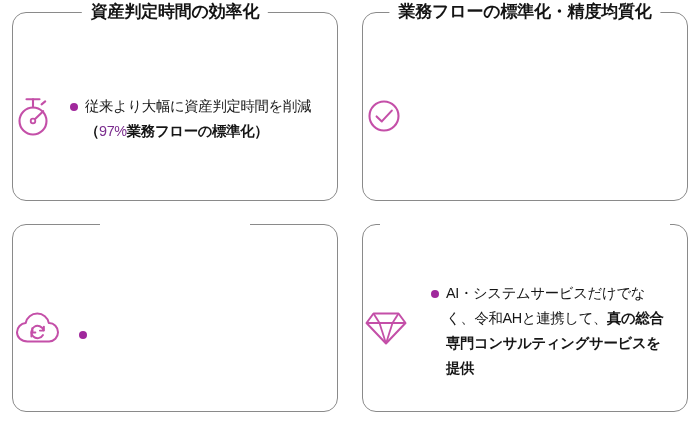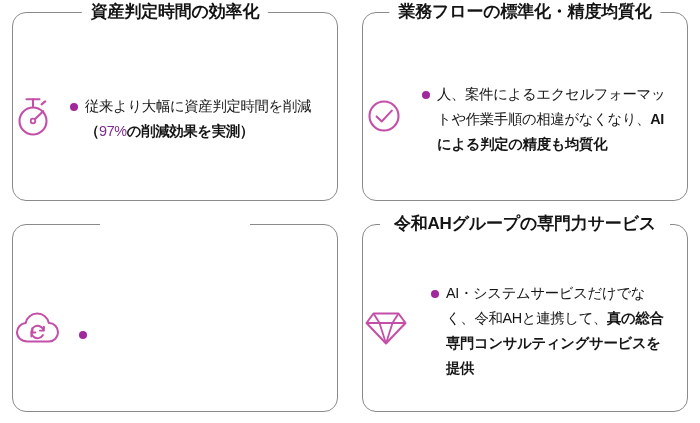--- a/index.html
+++ b/index.html
@@ -105,43 +105,37 @@
             <line x1="20" y1="5.2" x2="20" y2="13.3" stroke="#C44FA8" stroke-width="2.1" stroke-linecap="round"></line>
             <path d="M28.6 10.4 L32.2 7.4" stroke="#C44FA8" stroke-width="2.1" stroke-linecap="round"></path>
             <line x1="20" y1="27" x2="30.2" y2="17.2" stroke="#C44FA8" stroke-width="2.1" stroke-linecap="round"></line>
             <circle cx="20" cy="27" r="2.3" stroke="#C44FA8" stroke-width="1.8" fill="#ffffff"></circle>
           </svg>
         </div>
         <div class="body" style="padding-left:17px;padding-right:12px;">
           <span class="bullet"></span>
           <div class="para">
             <span>従来より大幅に資産判定時間を削減</span><br>
-            <span class="b">（</span><span class="accent">97%</span><span class="b">の削減効果を実測）</span>
+            <span class="b">（</span><span class="accent">97%</span><span class="b">業務フローの標準化）</span>
           </div>
         </div>
       </div>
     </div>
   </div>
 
   <div class="cell">
     <div class="card">
       <div class="title-mask" style="width:260px;"></div>
       <div class="card-title">業務フローの標準化・精度均質化</div>
       <div class="card-inner">
         <div class="icon-wrap">
           <svg width="42" height="42" viewBox="0 0 42 42" fill="none">
             <circle cx="21" cy="21" r="14.5" stroke="#C44FA8" stroke-width="2.1" fill="none"></circle>
             <path d="M13.6 21.4 L18.8 26.4 L28.8 15.6" stroke="#C44FA8" stroke-width="2.1" stroke-linecap="round" stroke-linejoin="round" fill="none"></path>
           </svg>
-        </div>
-        <div class="body" style="padding-left:17px;padding-right:10px;">
-          <span class="bullet"></span>
-          <div class="para">
-            <span>人、案件によるエクセルフォーマットや作業手順の相違がなくなり、</span><span class="strongline">AIによる判定の精度も均質化</span>
-          </div>
         </div>
       </div>
     </div>
   </div>
 
   <div class="cell">
     <div class="card">
       <div class="title-mask" style="width:150px;"></div>
       <div class="card-inner">
         <div class="icon-wrap">
@@ -156,21 +150,20 @@
         <div class="body" style="padding-left:12px;padding-right:8px;">
           <span class="bullet"></span>
         </div>
       </div>
     </div>
   </div>
 
   <div class="cell">
     <div class="card">
       <div class="title-mask" style="width:290px;"></div>
-      <div class="card-title">令和AHグループの専門力サービス</div>
       <div class="card-inner">
         <div class="icon-wrap">
           <svg width="46" height="40" viewBox="0 0 46 40" fill="none">
             <path d="M23 35.5 L3.5 15.0 L10.5 5.5 L35.5 5.5 L42.5 15.0 Z" stroke="#C44FA8" stroke-width="2.0" fill="none" stroke-linejoin="round"></path>
             <line x1="3.5" y1="15.0" x2="42.5" y2="15.0" stroke="#C44FA8" stroke-width="1.8"></line>
             <line x1="16.5" y1="15.0" x2="23" y2="35.5" stroke="#C44FA8" stroke-width="1.8"></line>
             <line x1="29.5" y1="15.0" x2="23" y2="35.5" stroke="#C44FA8" stroke-width="1.8"></line>
             <line x1="10.5" y1="5.5" x2="16.5" y2="15.0" stroke="#C44FA8" stroke-width="1.8"></line>
             <line x1="35.5" y1="5.5" x2="29.5" y2="15.0" stroke="#C44FA8" stroke-width="1.8"></line>
           </svg>

